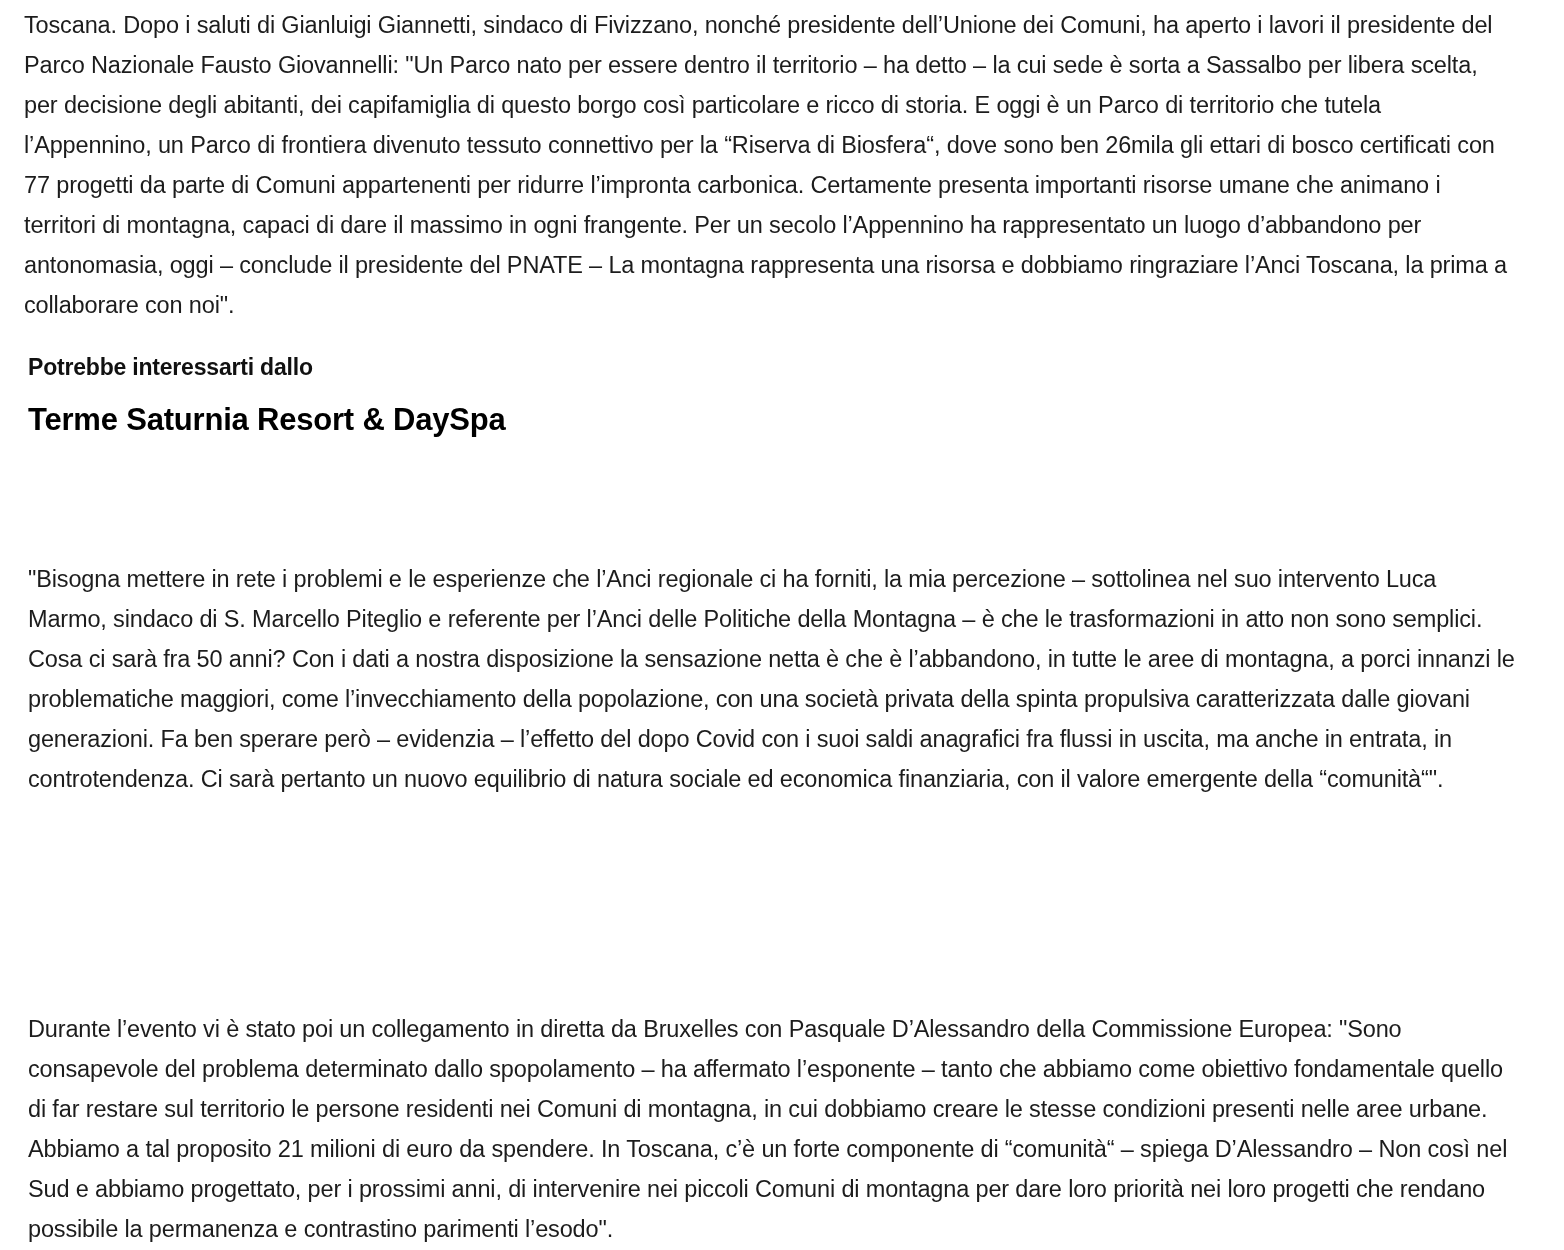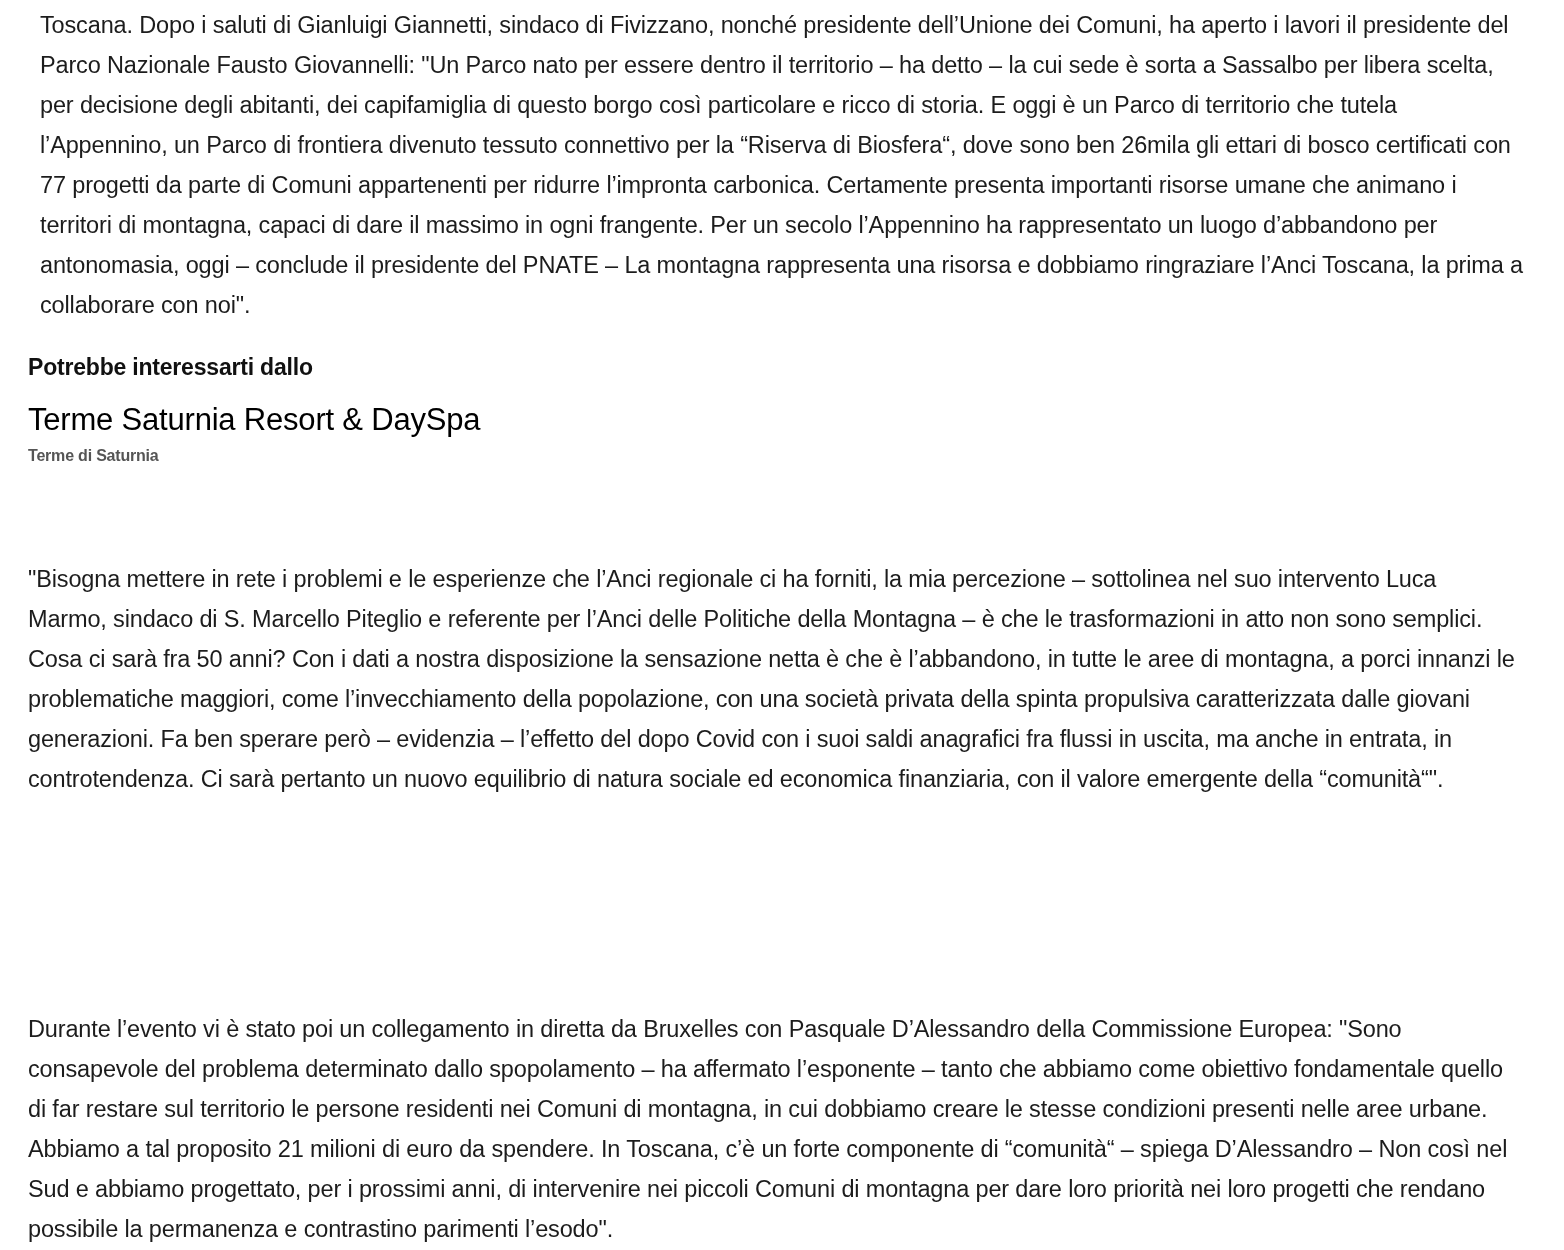--- a/index.html
+++ b/index.html
@@ -19,37 +19,37 @@
     padding: 0 28px;
     width: 1508px;
   }
   .para {
     font-size: 23.5px;
     line-height: 40px;
     margin: 0;
     letter-spacing: -0.15px;
     color: #1c1c1c;
   }
-  .p1 { position: absolute; top: 5px; left: 40px; width: 1490px; }
+  .p1 { position: absolute; top: 5px; left: 24px; width: 1490px; }
   .related {
     position: absolute;
     top: 352px;
     left: 28px;
   }
   .related-heading {
     font-size: 23px;
     font-weight: bold;
     color: #111;
     margin: 0;
     line-height: 30px;
     letter-spacing: -0.2px;
   }
   .related-title {
     font-size: 31px;
-    font-weight: normal;
+    font-weight: bold;
     color: #000;
     margin: 20px 0 0 0;
     line-height: 36px;
     letter-spacing: -0.2px;
     display: inline-block;
     text-decoration: none;
   }
   .related-source {
     font-size: 16px;
     font-weight: bold;
@@ -64,20 +64,19 @@
 </head>
 <body>
 
 <div class="article">
 
   <p class="para p1">Toscana. Dopo i saluti di Gianluigi Giannetti, sindaco di Fivizzano, nonché presidente dell’Unione dei Comuni, ha aperto i lavori il presidente del Parco Nazionale Fausto Giovannelli: "Un Parco nato per essere dentro il territorio – ha detto – la cui sede è sorta a Sassalbo per libera scelta, per decisione degli abitanti, dei capifamiglia di questo borgo così particolare e ricco di storia. E oggi è un Parco di territorio che tutela l’Appennino, un Parco di frontiera divenuto tessuto connettivo per la “Riserva di Biosfera“, dove sono ben 26mila gli ettari di bosco certificati con 77 progetti da parte di Comuni appartenenti per ridurre l’impronta carbonica. Certamente presenta importanti risorse umane che animano i territori di montagna, capaci di dare il massimo in ogni frangente. Per un secolo l’Appennino ha rappresentato un luogo d’abbandono per antonomasia, oggi – conclude il presidente del PNATE – La montagna rappresenta una risorsa e dobbiamo ringraziare l’Anci Toscana, la prima a collaborare con noi".</p>
 
   <div class="related">
     <div class="related-heading">Potrebbe interessarti dallo</div>
     <a class="related-title">Terme Saturnia Resort &amp; DaySpa</a>
-    <div class="related-source">Terme di Saturnia</div>
   </div>
 
   <p class="para p2">"Bisogna mettere in rete i problemi e le esperienze che l’Anci regionale ci ha forniti, la mia percezione – sottolinea nel suo intervento Luca Marmo, sindaco di S. Marcello Piteglio e referente per l’Anci delle Politiche della Montagna – è che le trasformazioni in atto non sono semplici. Cosa ci sarà fra 50 anni? Con i dati a nostra disposizione la sensazione netta è che è l’abbandono, in tutte le aree di montagna, a porci innanzi le problematiche maggiori, come l’invecchiamento della popolazione, con una società privata della spinta propulsiva caratterizzata dalle giovani generazioni. Fa ben sperare però – evidenzia – l’effetto del dopo Covid con i suoi saldi anagrafici fra flussi in uscita, ma anche in entrata, in controtendenza. Ci sarà pertanto un nuovo equilibrio di natura sociale ed economica finanziaria, con il valore emergente della “comunità“".</p>
 
   <p class="para p3">Durante l’evento vi è stato poi un collegamento in diretta da Bruxelles con Pasquale D’Alessandro della Commissione Europea: "Sono consapevole del problema determinato dallo spopolamento – ha affermato l’esponente – tanto che abbiamo come obiettivo fondamentale quello di far restare sul territorio le persone residenti nei Comuni di montagna, in cui dobbiamo creare le stesse condizioni presenti nelle aree urbane. Abbiamo a tal proposito 21 milioni di euro da spendere. In Toscana, c’è un forte componente di “comunità“ – spiega D’Alessandro – Non così nel Sud e abbiamo progettato, per i prossimi anni, di intervenire nei piccoli Comuni di montagna per dare loro priorità nei loro progetti che rendano possibile la permanenza e contrastino parimenti l’esodo".</p>
 
 </div>
 
 </body></html>

